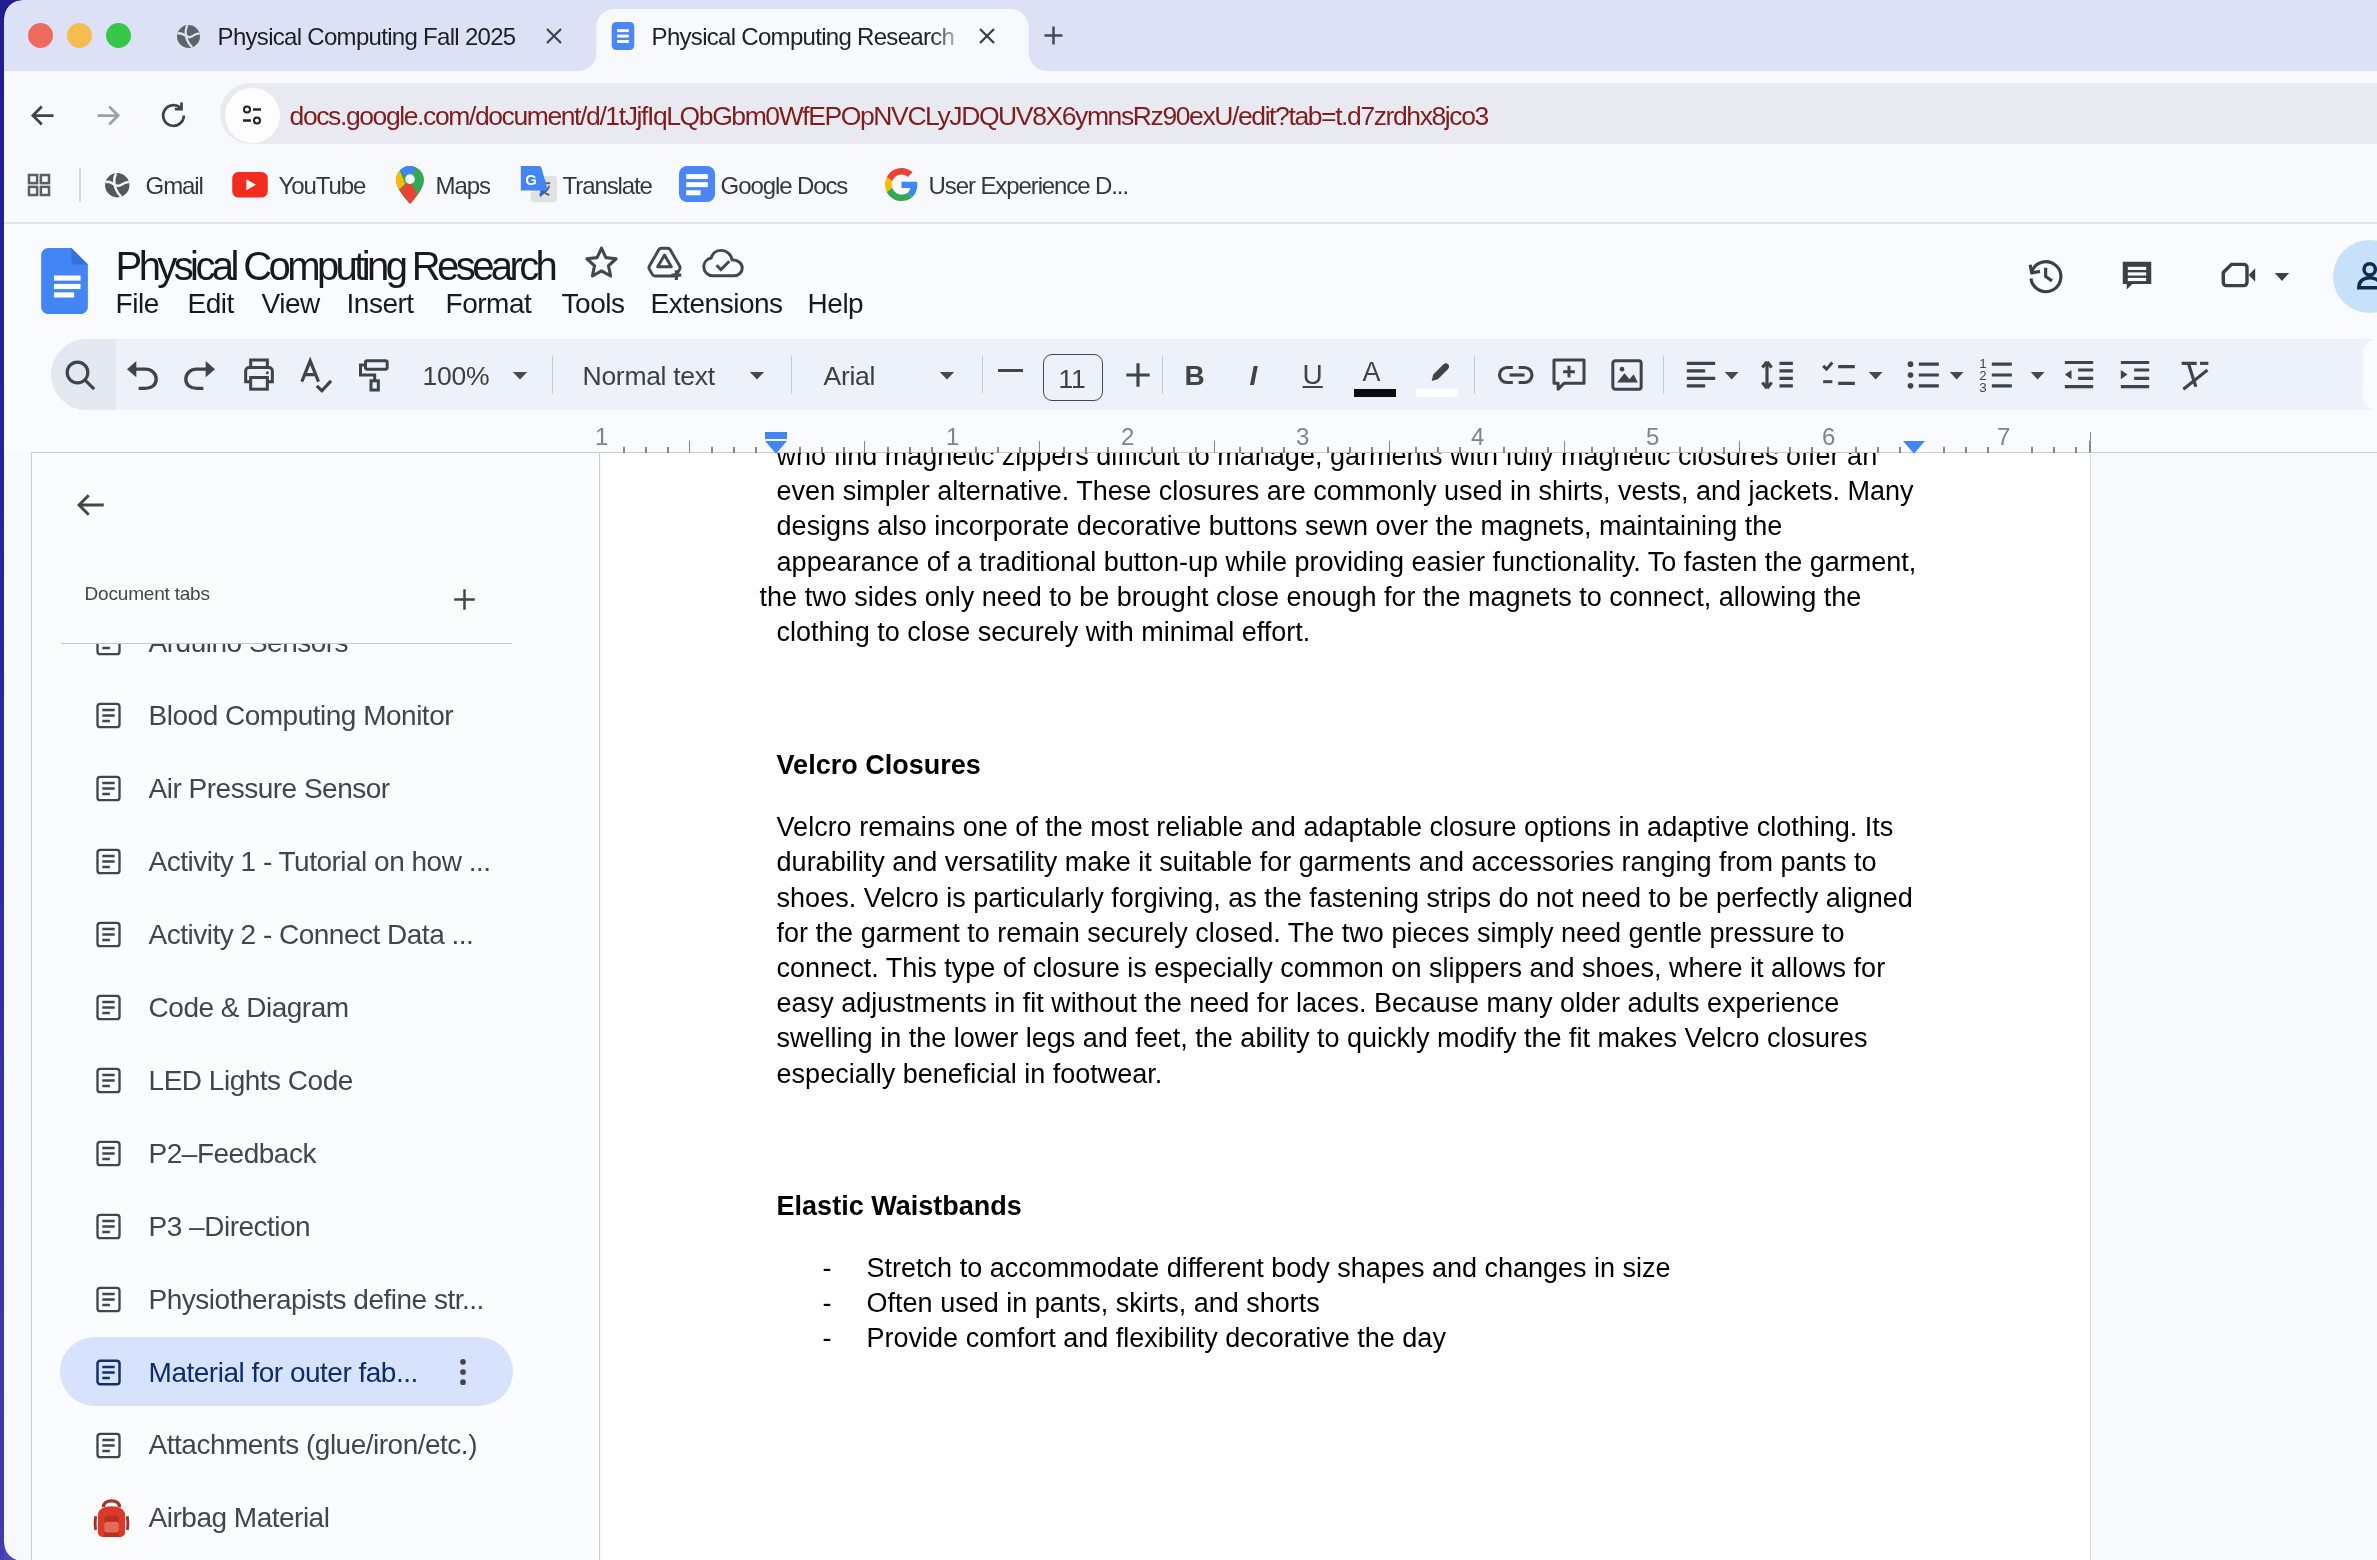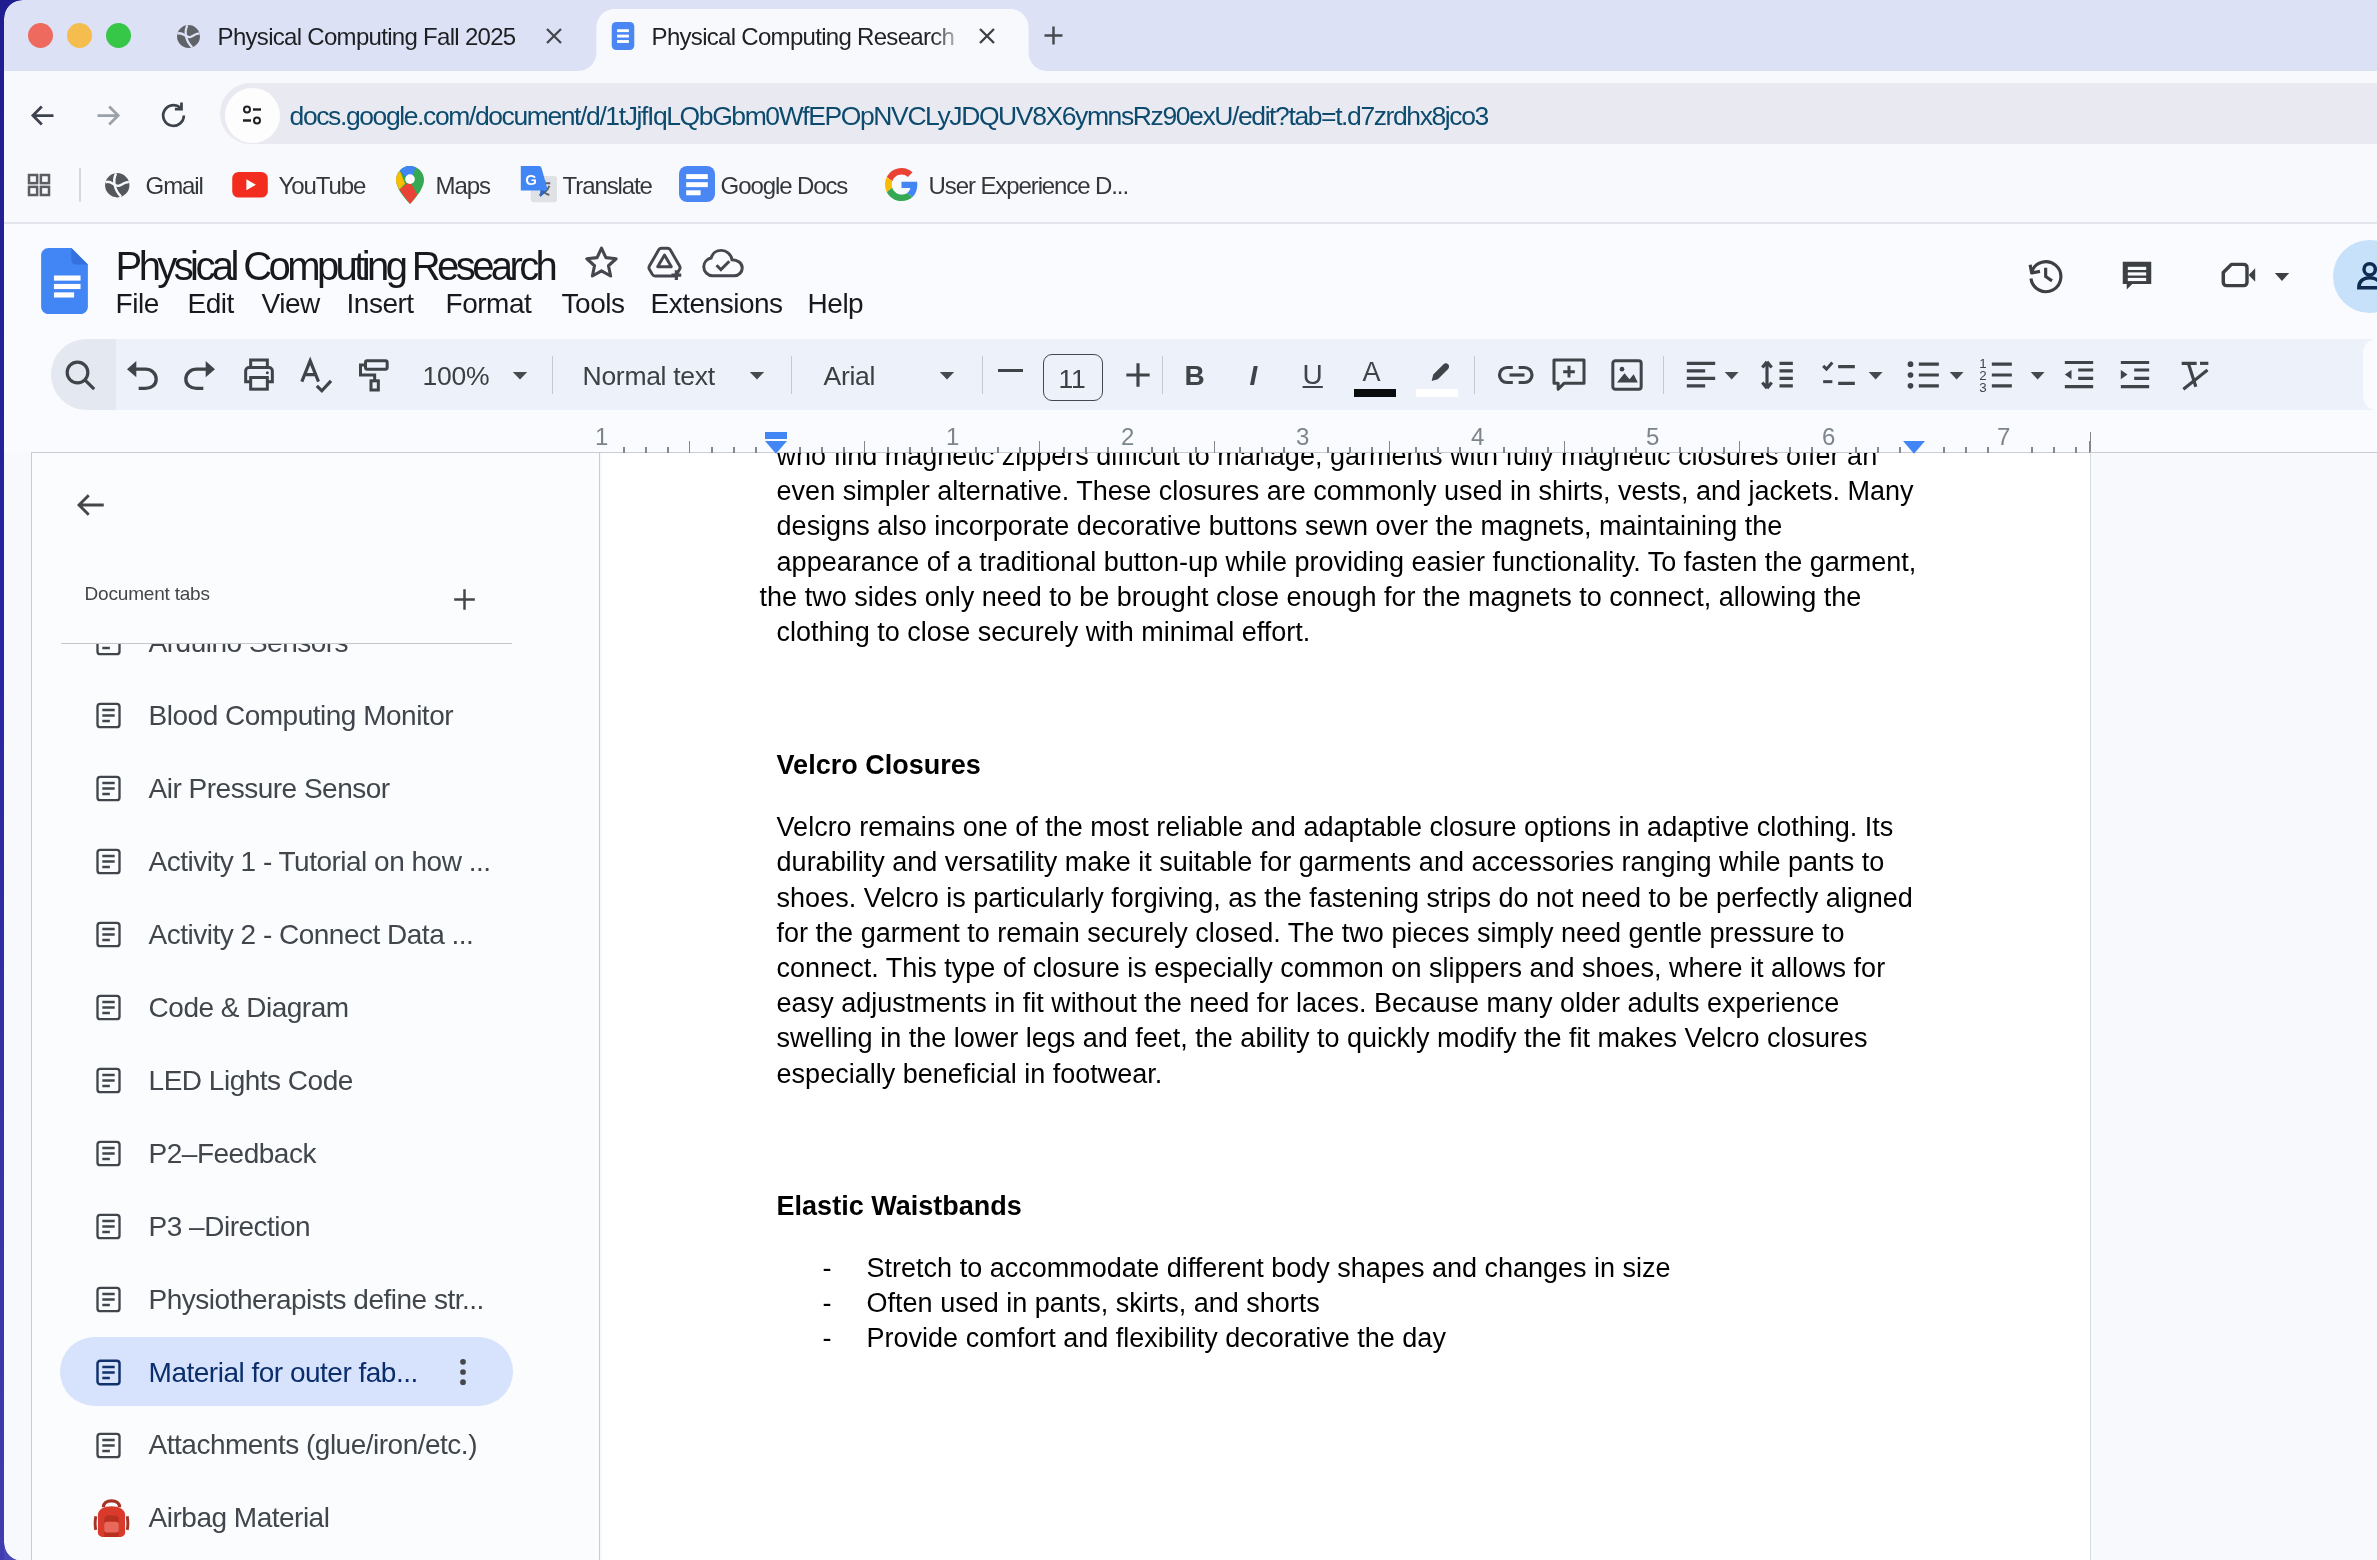--- a/index.html
+++ b/index.html
@@ -78,21 +78,21 @@
   </svg>
 
   <div class="ab" style="left:221px;top:88px;width:55px;height:55px;border-radius:50%;background:#fdfdfe;"></div>
   <svg class="ab" style="left:236px;top:103px;" width="24" height="24" viewBox="0 0 24 24">
     <circle cx="7" cy="6.5" r="3" stroke="#202124" stroke-width="2" fill="none"></circle>
     <path d="M13 6.5 H21" stroke="#202124" stroke-width="2.4"></path>
     <circle cx="17" cy="17.5" r="3" stroke="#202124" stroke-width="2" fill="none"></circle>
     <path d="M3 17.5 H11" stroke="#202124" stroke-width="2.4"></path>
   </svg>
 
-  <div class="ab nw" style="left:286px;top:101px;font-size:26.5px;letter-spacing:-1.4px;color:#0c4a6e;">docs.google.com/document/d/1tJjfIqLQbGbm0WfEPOpNVCLyJDQUV8X6ymnsRz90exU/edit?tab=t.d7zrdhx8jco3</div>
+  <div class="ab nw" style="left:286px;top:101px;font-size:26.5px;letter-spacing:-1.4px;color:#7f1d1d;">docs.google.com/document/d/1tJjfIqLQbGbm0WfEPOpNVCLyJDQUV8X6ymnsRz90exU/edit?tab=t.d7zrdhx8jco3</div>
 
   <svg class="ab" style="left:20px;top:170px;" width="30" height="30" viewBox="0 0 24 24">
     <g stroke="#5a5e63" stroke-width="2" fill="none">
       <rect x="4" y="4" width="6.5" height="6.5"></rect>
       <rect x="13.5" y="4" width="6.5" height="6.5"></rect>
       <rect x="4" y="13.5" width="6.5" height="6.5"></rect>
       <rect x="13.5" y="13.5" width="6.5" height="6.5"></rect>
     </g>
   </svg>
   <div class="ab" style="left:75px;top:168px;width:2.3px;height:34px;background:#d5d8dd;"></div>
@@ -343,21 +343,21 @@
     <div class="tl" style="left:175px;top:-14px;">who find magnetic zippers difficult to manage, garments with fully magnetic closures offer an</div>
     <div class="tl" style="left:175px;top:21px;">even simpler alternative. These closures are commonly used in shirts, vests, and jackets. Many</div>
     <div class="tl" style="left:175px;top:56px;">designs also incorporate decorative buttons sewn over the magnets, maintaining the</div>
     <div class="tl" style="left:175px;top:92px;">appearance of a traditional button-up while providing easier functionality. To fasten the garment,</div>
     <div class="tl" style="left:158px;top:127px;">the two sides only need to be brought close enough for the magnets to connect, allowing the</div>
     <div class="tl" style="left:175px;top:162px;">clothing to close securely with minimal effort.</div>
 
     <div class="tl tlb" style="left:175px;top:295px;">Velcro Closures</div>
 
     <div class="tl" style="left:175px;top:357px;">Velcro remains one of the most reliable and adaptable closure options in adaptive clothing. Its</div>
-    <div class="tl" style="left:175px;top:392px;">durability and versatility make it suitable for garments and accessories ranging while pants to</div>
+    <div class="tl" style="left:175px;top:392px;">durability and versatility make it suitable for garments and accessories ranging from pants to</div>
     <div class="tl" style="left:175px;top:428px;">shoes. Velcro is particularly forgiving, as the fastening strips do not need to be perfectly aligned</div>
     <div class="tl" style="left:175px;top:463px;">for the garment to remain securely closed. The two pieces simply need gentle pressure to</div>
     <div class="tl" style="left:175px;top:498px;">connect. This type of closure is especially common on slippers and shoes, where it allows for</div>
     <div class="tl" style="left:175px;top:533px;">easy adjustments in fit without the need for laces. Because many older adults experience</div>
     <div class="tl" style="left:175px;top:568px;">swelling in the lower legs and feet, the ability to quickly modify the fit makes Velcro closures</div>
     <div class="tl" style="left:175px;top:604px;">especially beneficial in footwear.</div>
 
     <div class="tl tlb" style="left:175px;top:736px;">Elastic Waistbands</div>
 
     <div class="tl" style="left:221px;top:798px;">-</div>

